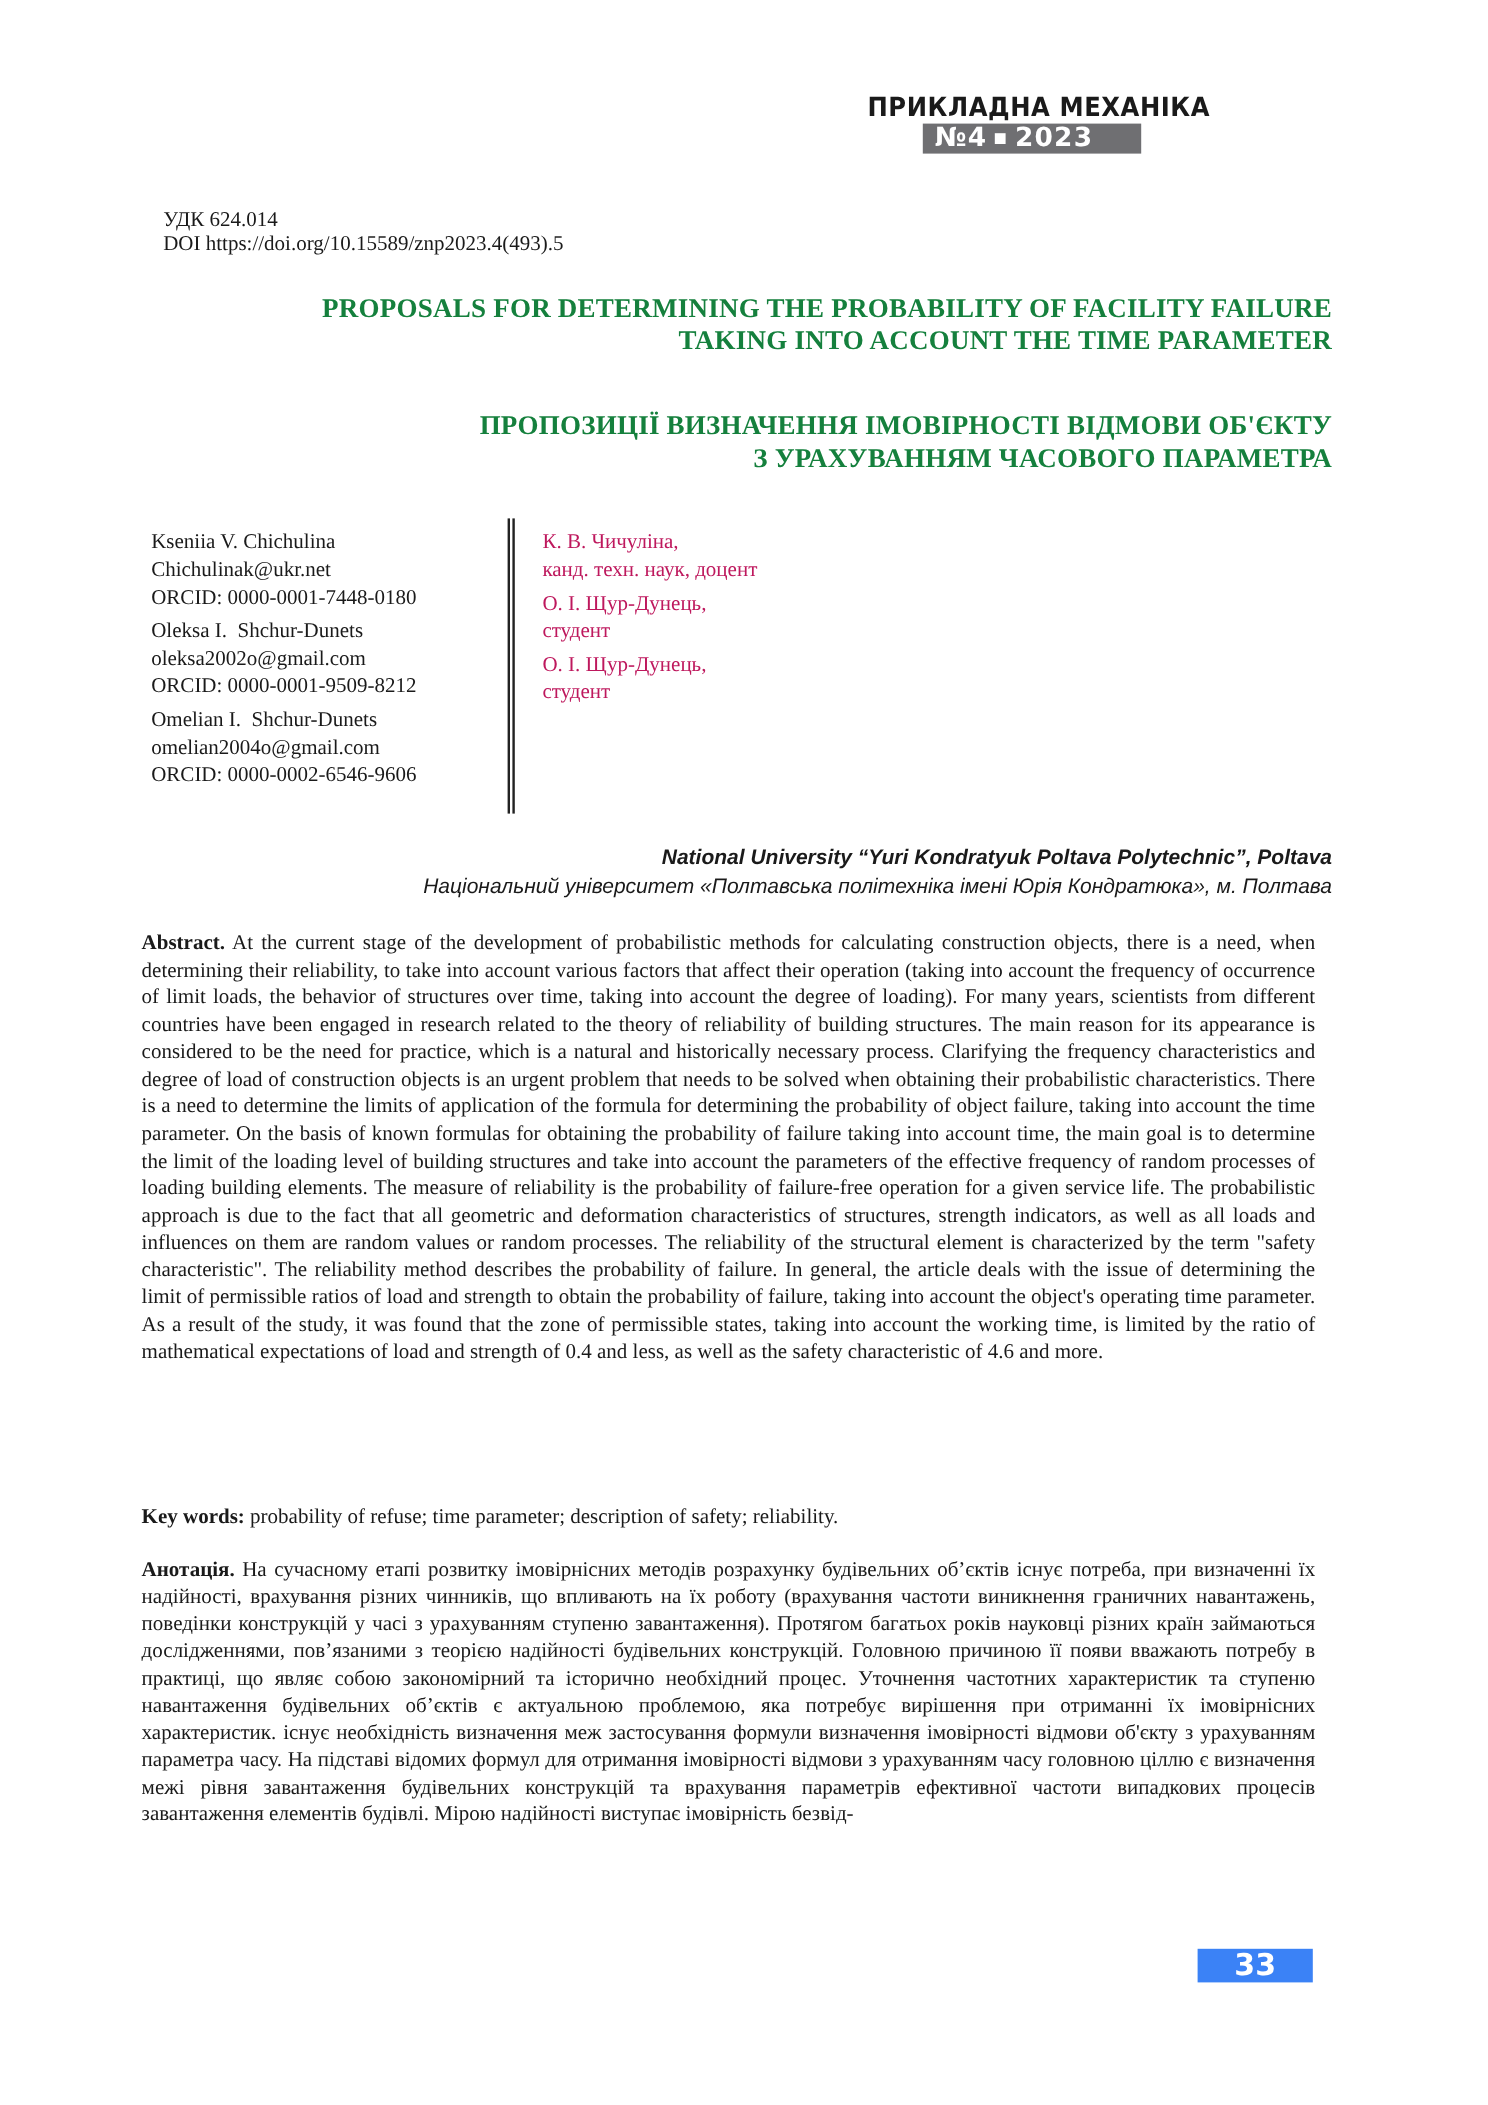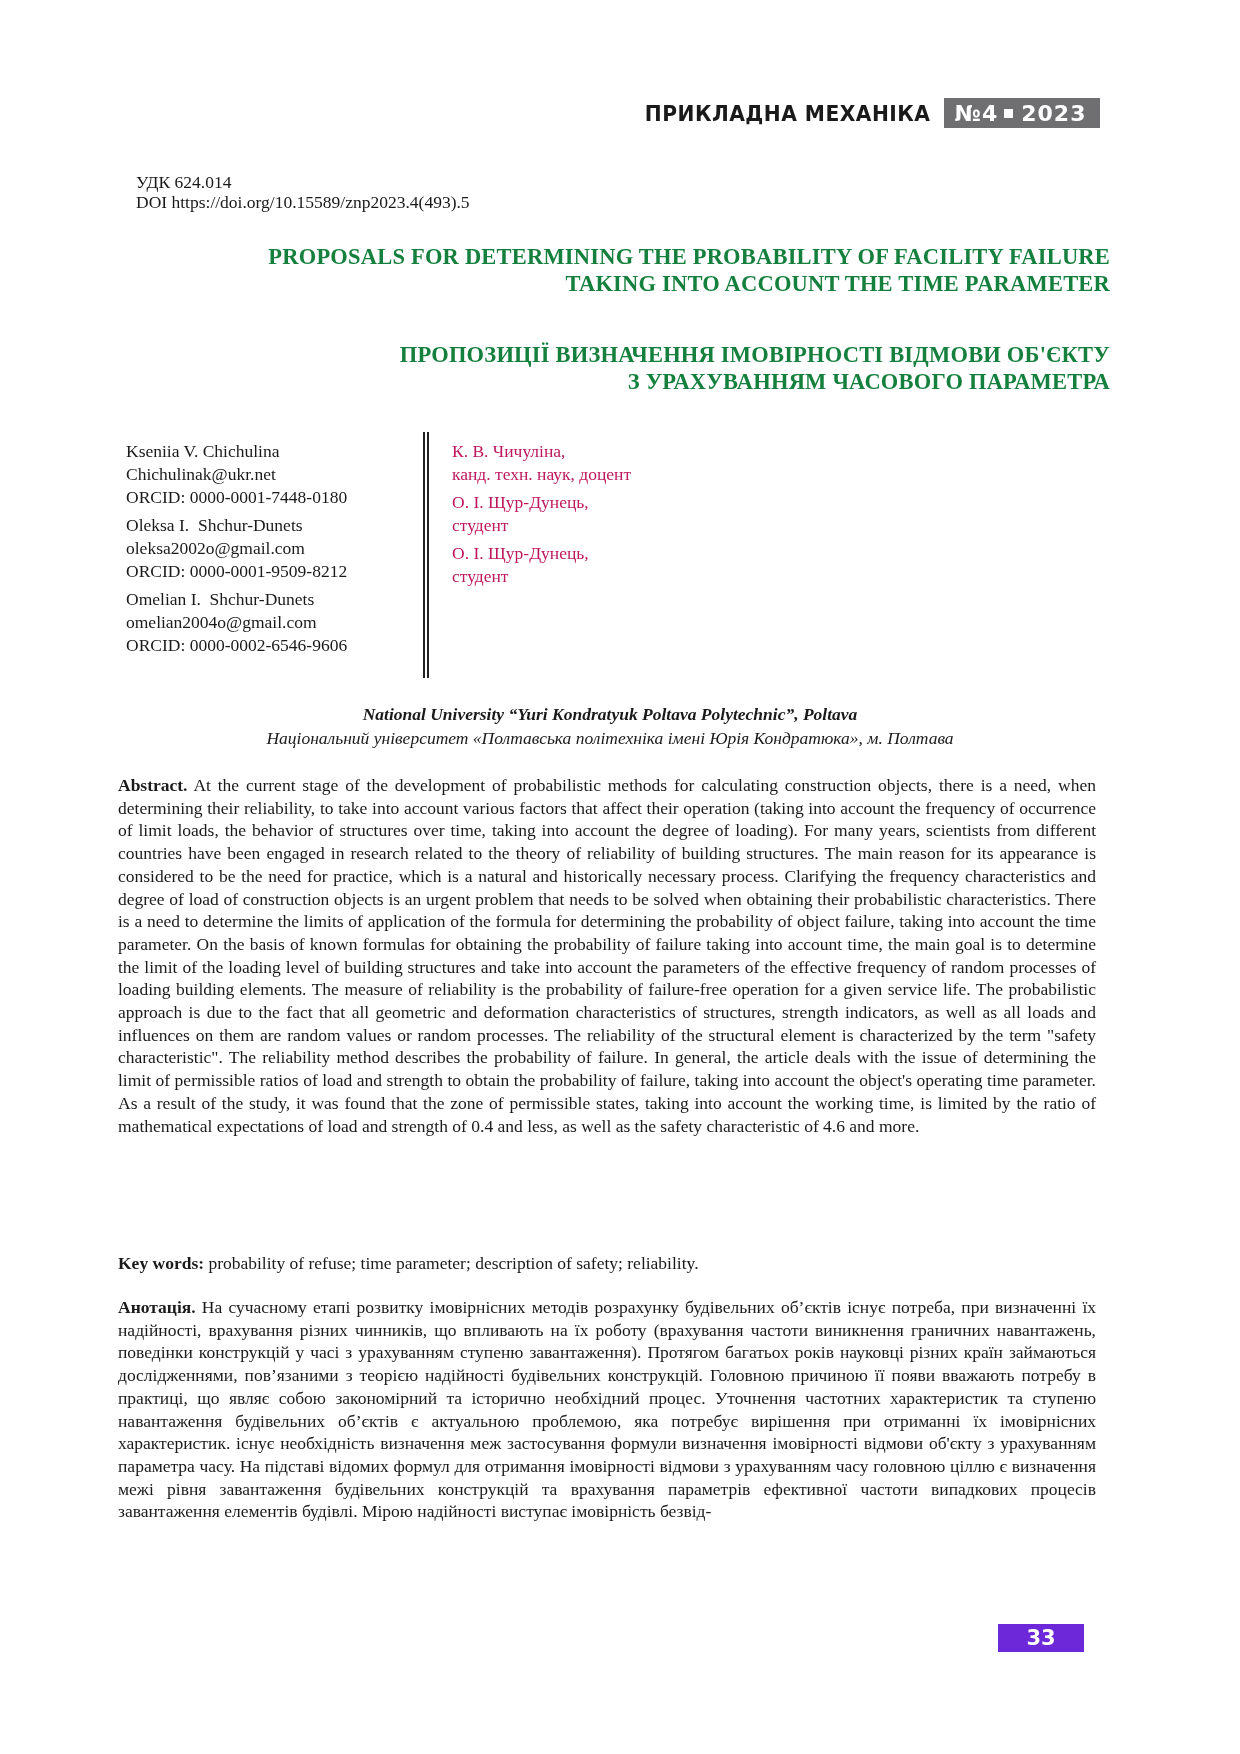--- a/index.html
+++ b/index.html
@@ -5,20 +5,21 @@
   html, body { margin: 0; padding: 0; background: #ffffff; }
   body { width: 1240px; height: 1754px; position: relative; overflow: hidden; color: #1a1a1a; }
 
   .page { position: absolute; left: 0; top: 0; width: 1240px; height: 1754px; }
 
   
   .journal-header {
     position: absolute; top: 98px; left: 620px; width: 480px;
     display: flex; align-items: center; justify-content: flex-end;
     height: 30px;
+    flex-direction: column;
   }
   .journal-name {
     font-family: "DejaVu Sans", sans-serif; font-weight: bold;
     font-size: 22px; letter-spacing: 0.5px; color: #1a1a1a;
     margin-right: 14px; transform: scaleX(0.92); transform-origin: right center;
     white-space: nowrap;
   }
   .issue-badge {
     background: #6f6f72; color: #ffffff;
     font-family: "DejaVu Sans", sans-serif; font-weight: bold; font-size: 22px;
@@ -53,42 +54,42 @@
     position: absolute; left: 423px; top: 432px; height: 246px; width: 6px;
     border-left: 2px solid #222; border-right: 2px solid #222; box-sizing: border-box;
   }
   .authors-right {
     position: absolute; left: 452px; top: 440px; width: 400px;
     font-family: "Liberation Serif", serif; font-size: 17.5px; line-height: 23px; color: #be185d;
   }
 
   
   .affil {
-    position: absolute; left: 110px; width: 1000px; text-align: center;
-    font-family: Liberation Serif, serif; font-style: italic; font-size: 17.5px; line-height: 23px;
+    position: absolute; left: 110px; width: 1000px; text-align: right;
+    font-family: Liberation Sans, sans-serif; font-style: italic; font-size: 17.5px; line-height: 23px;
   }
   .affil-en { top: 703px; font-weight: bold; }
   .affil-ua { top: 727px; }
 
   
   .para {
     position: absolute; left: 118px; width: 978px;
     font-family: "Liberation Serif", serif; font-size: 17.5px; line-height: 22.7px;
     text-align: justify; color: #1a1a1a;
   }
   .abstract { top: 774px; }
   .keywords { top: 1252px; }
   .anotation { top: 1296px; }
   .lead { font-weight: bold; }
 
   
   .page-num {
-    position: absolute; left: 998px; top: 1624px; width: 86px; height: 28px;
-    background: #6d28d9; color: #fff; text-align: center;
-    font-family: "DejaVu Sans", sans-serif; font-weight: bold; font-size: 21px; line-height: 28px;
+    position: absolute; left: 998px; top: 1624px; width: 96px; height: 28px;
+    background: #3b82f6; color: #fff; text-align: center;
+    font-family: "DejaVu Sans", sans-serif; font-weight: bold; font-size: 25px; line-height: 28px;
   }
 </style>
 </head>
 <body>
 
 <div class="page">
 
   <div class="journal-header">
     <span class="journal-name">ПРИКЛАДНА МЕХАНІКА</span>
     <span class="issue-badge">

